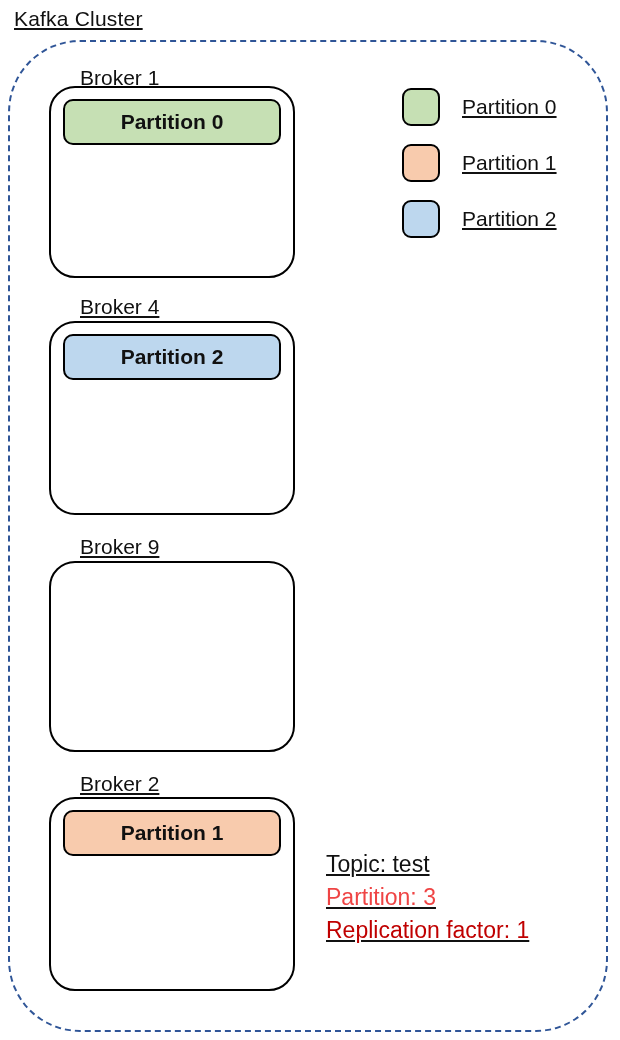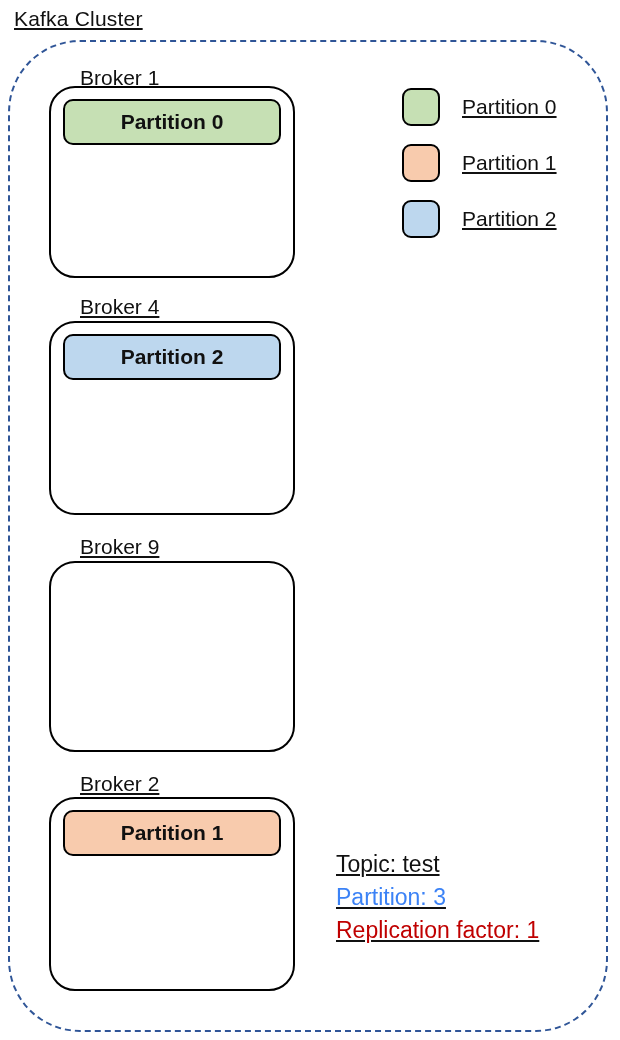--- a/index.html
+++ b/index.html
@@ -66,21 +66,21 @@
     border-radius: 9px;
     flex: 0 0 auto;
   }
   .legend-label {
     margin-left: 22px;
     font-size: 21px;
     white-space: nowrap;
   }
 
   .info-block {
-    left: 336px; top: 848px;
+    left: 326px; top: 848px;
     font-size: 23px;
     line-height: 33px;
   }
   .info-line { white-space: nowrap; }
 </style>
 </head>
 <body>
 
 <div class="abs diagram-title">Kafka Cluster</div>
 
@@ -114,15 +114,15 @@
     <div class="legend-label">Partition 1</div>
   </div>
   <div class="legend-row">
     <div class="legend-swatch" style="background-color: rgb(189, 215, 238);"></div>
     <div class="legend-label">Partition 2</div>
   </div>
 </div>
 
 <div class="abs info-block">
   <div class="info-line" style="color: rgb(17, 17, 17);">Topic: test</div>
-  <div class="info-line" style="color: #3b82f6;">Partition: 3</div>
+  <div class="info-line" style="color: #ef4444;">Partition: 3</div>
   <div class="info-line" style="color: rgb(192, 0, 0); text-align: right;">Replication factor: 1</div>
 </div>
 
 </body></html>

